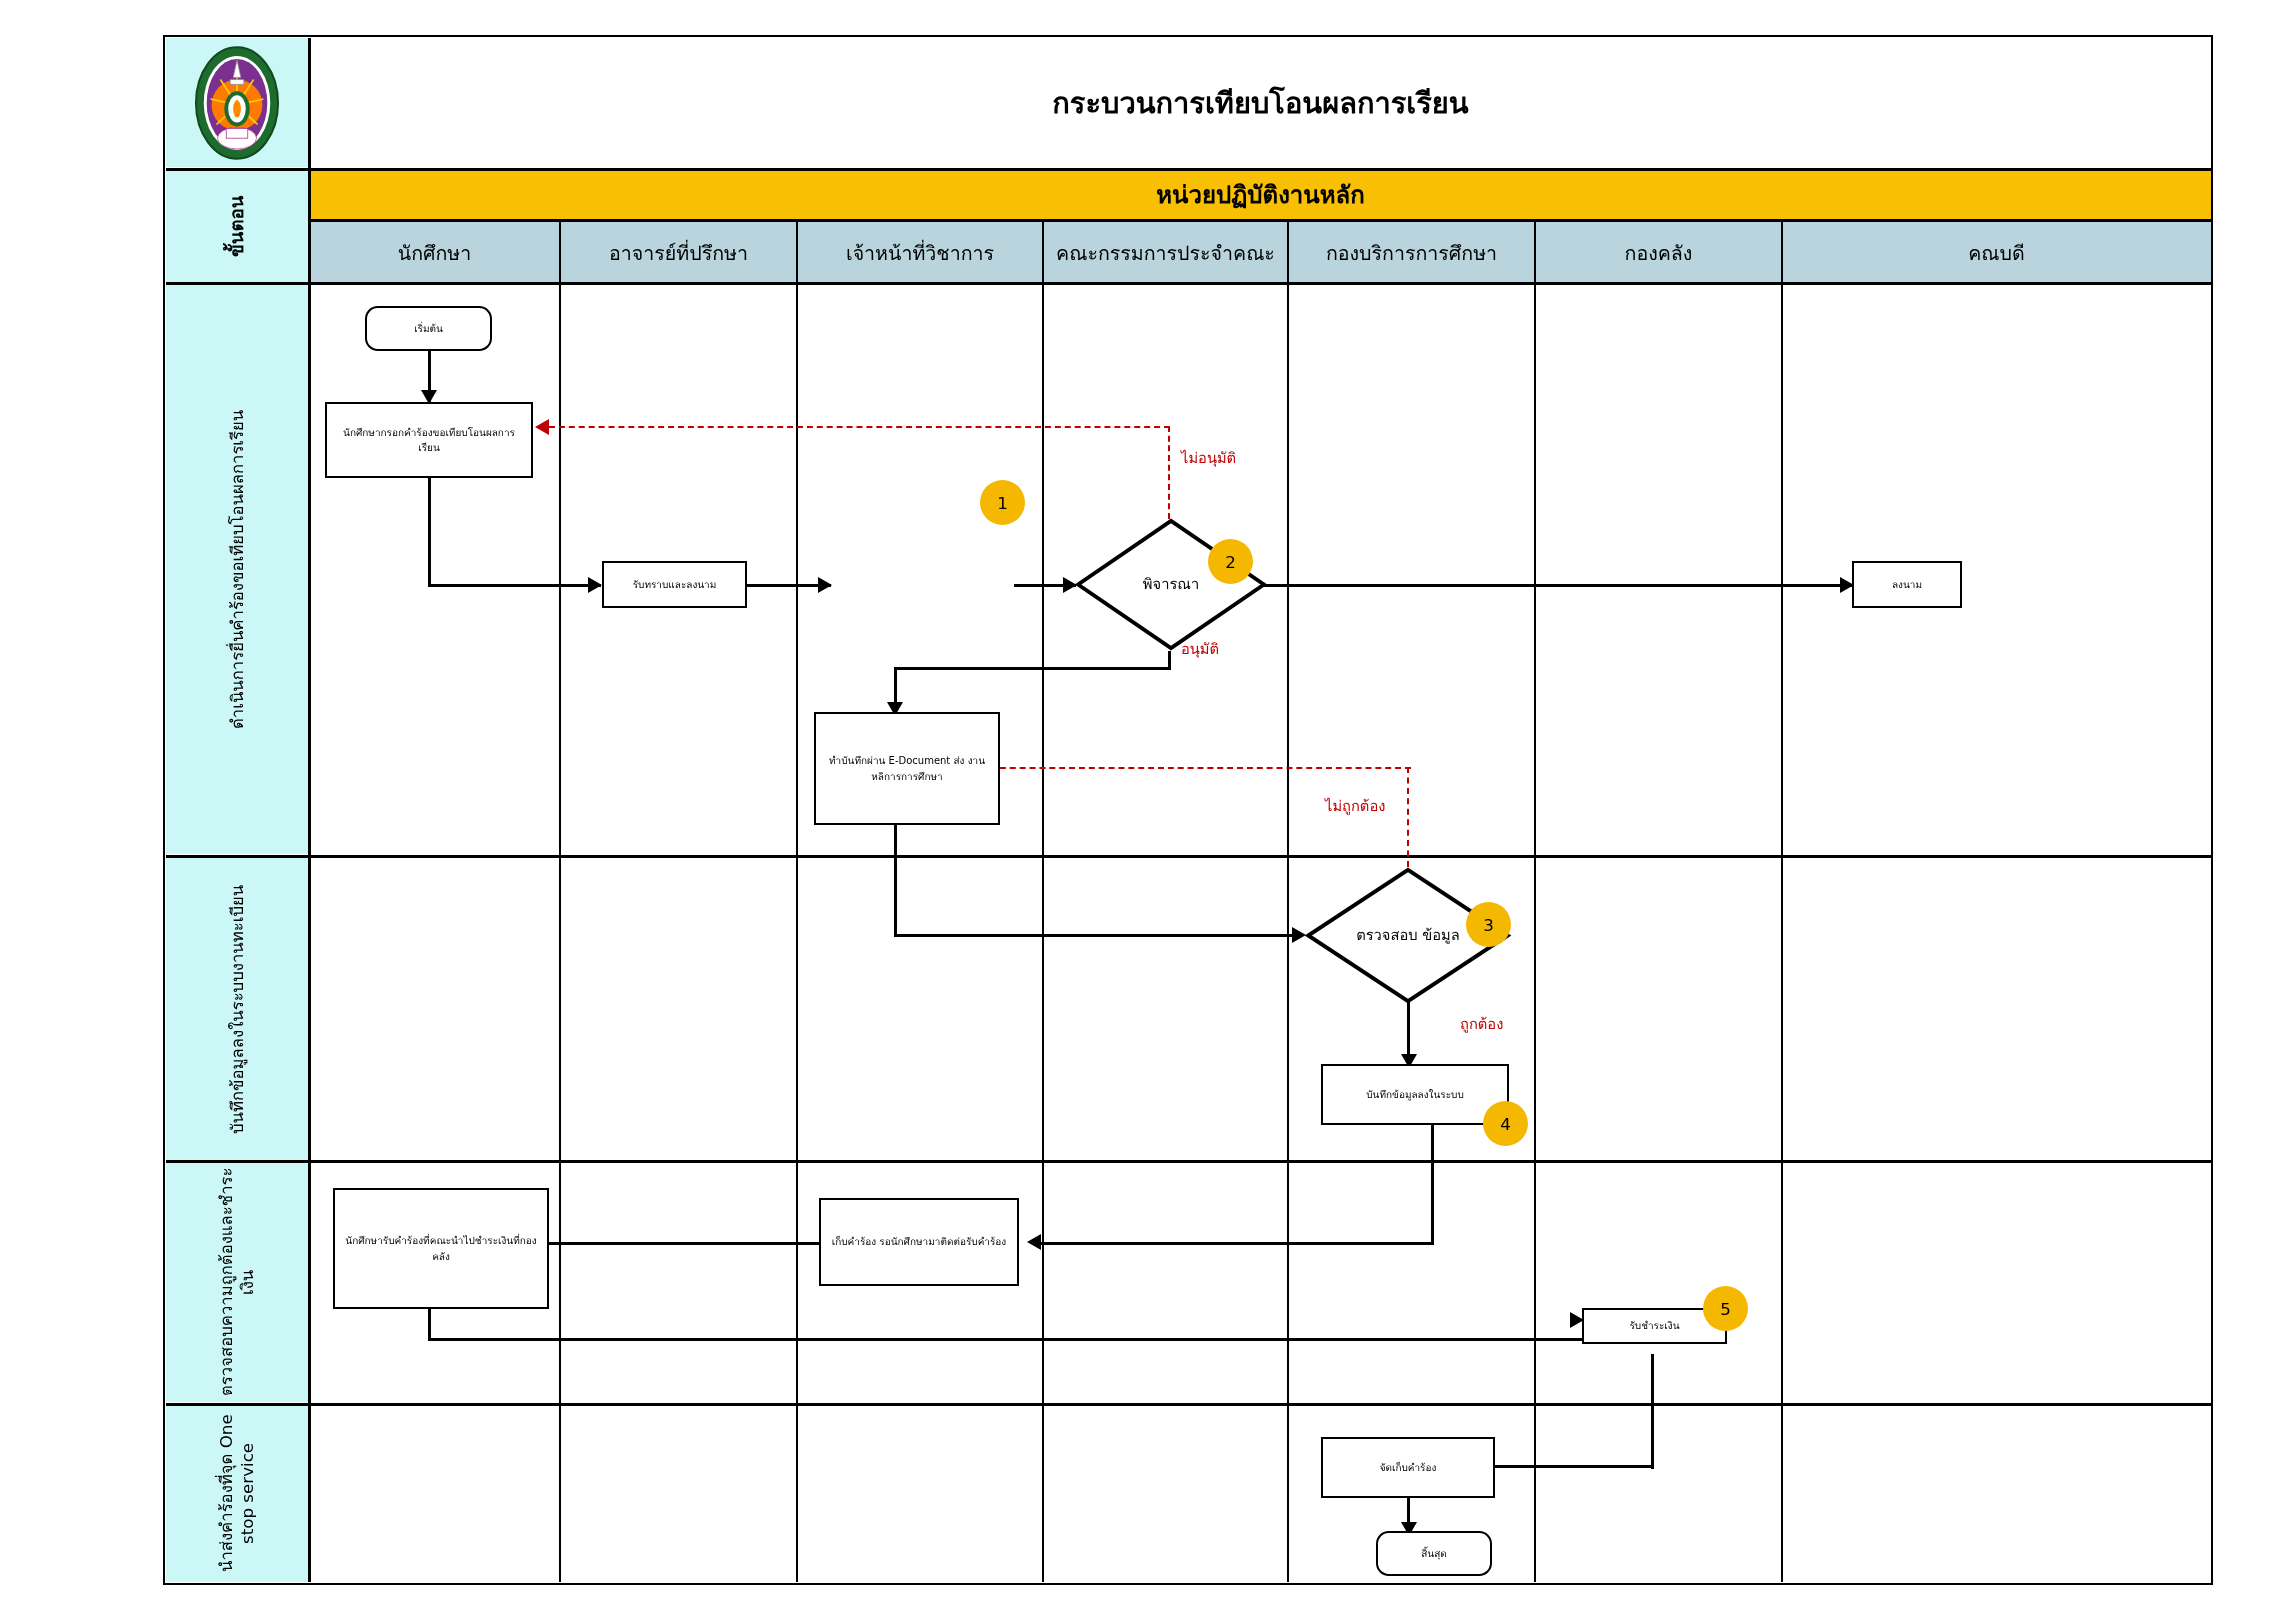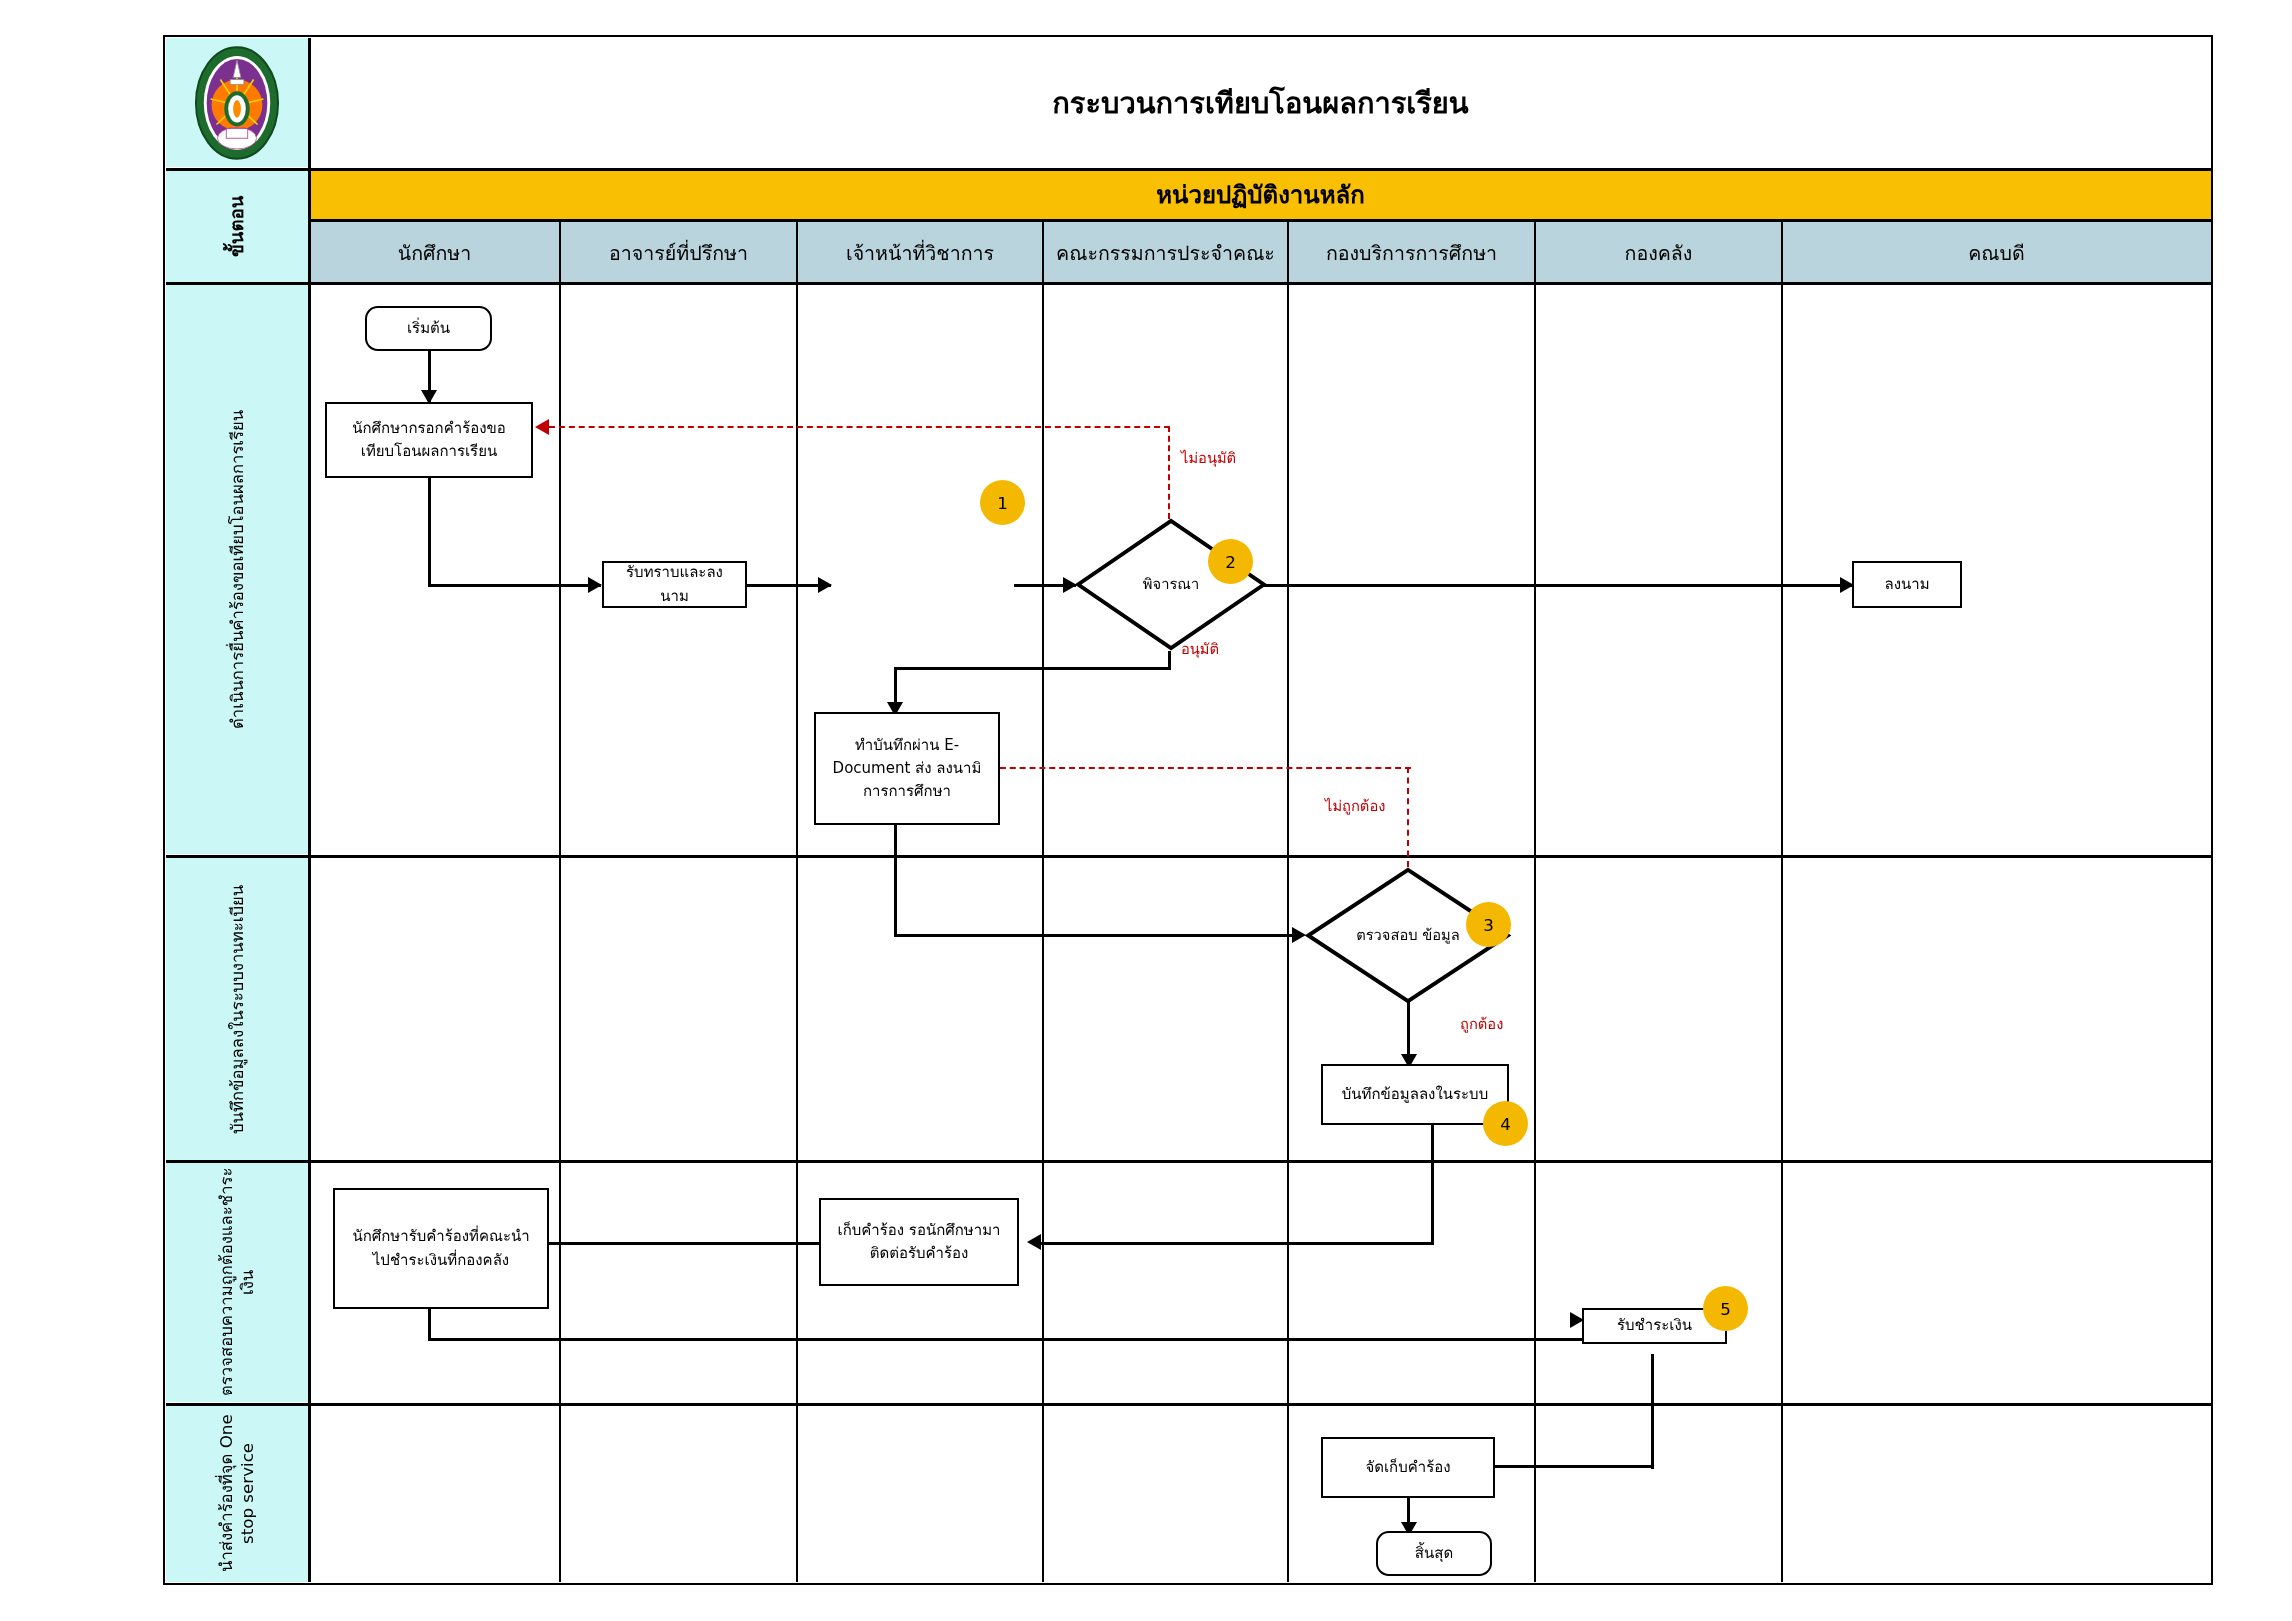--- a/index.html
+++ b/index.html
@@ -92,21 +92,21 @@
   
   .node {
     position: absolute;
     box-sizing: border-box;
     background: #ffffff;
     border: 2.9px solid #000000;
     display: flex;
     align-items: center;
     justify-content: center;
     text-align: center;
-    font-size: 15px;
+    font-size: 10px;
     line-height: 1.55;
     color: #000000;
     padding: 2px 9px;
     z-index: 6;
   }
   .node.term { border-radius: 12.7px; }
 
   .diamond {
     position: absolute;
     z-index: 6;
@@ -333,21 +333,21 @@
     </svg>
     <div class="dtext">พิจารณา</div>
   </div>
   <div class="badge" style="left:1208px; top:539px;">2</div>
 
   <div class="edge-label" style="left:1181px; top:446px;">ไม่อนุมัติ</div>
   <div class="edge-label" style="left:1181px; top:637px;">อนุมัติ</div>
 
   <div class="node" style="left:1852px; top:561px; width:110px; height:47px;">ลงนาม</div>
 
-  <div class="node" style="left:814px; top:712px; width:186px; height:113px;">ทำบันทึกผ่าน E-Document ส่ง ลงนามิการการศึกษา</div>
+  <div class="node" style="left:814px; top:712px; width:186px; height:113px;">ทำบันทึกผ่าน E-Document ส่ง งานหลิการการศึกษา</div>
 
   <div class="diamond" style="left:1306px; top:868px; width:204px; height:135px;">
     <svg width="204" height="135" viewBox="0 0 208 138">
       <polygon points="104,2 206,69 104,136 2,69" fill="#ffffff" stroke="#000000" stroke-width="4"></polygon>
     </svg>
     <div class="dtext">ตรวจสอบ ข้อมูล</div>
   </div>
   <div class="badge" style="left:1466px; top:902px;">3</div>
 
   <div class="edge-label" style="left:1325px; top:794px;">ไม่ถูกต้อง</div>

